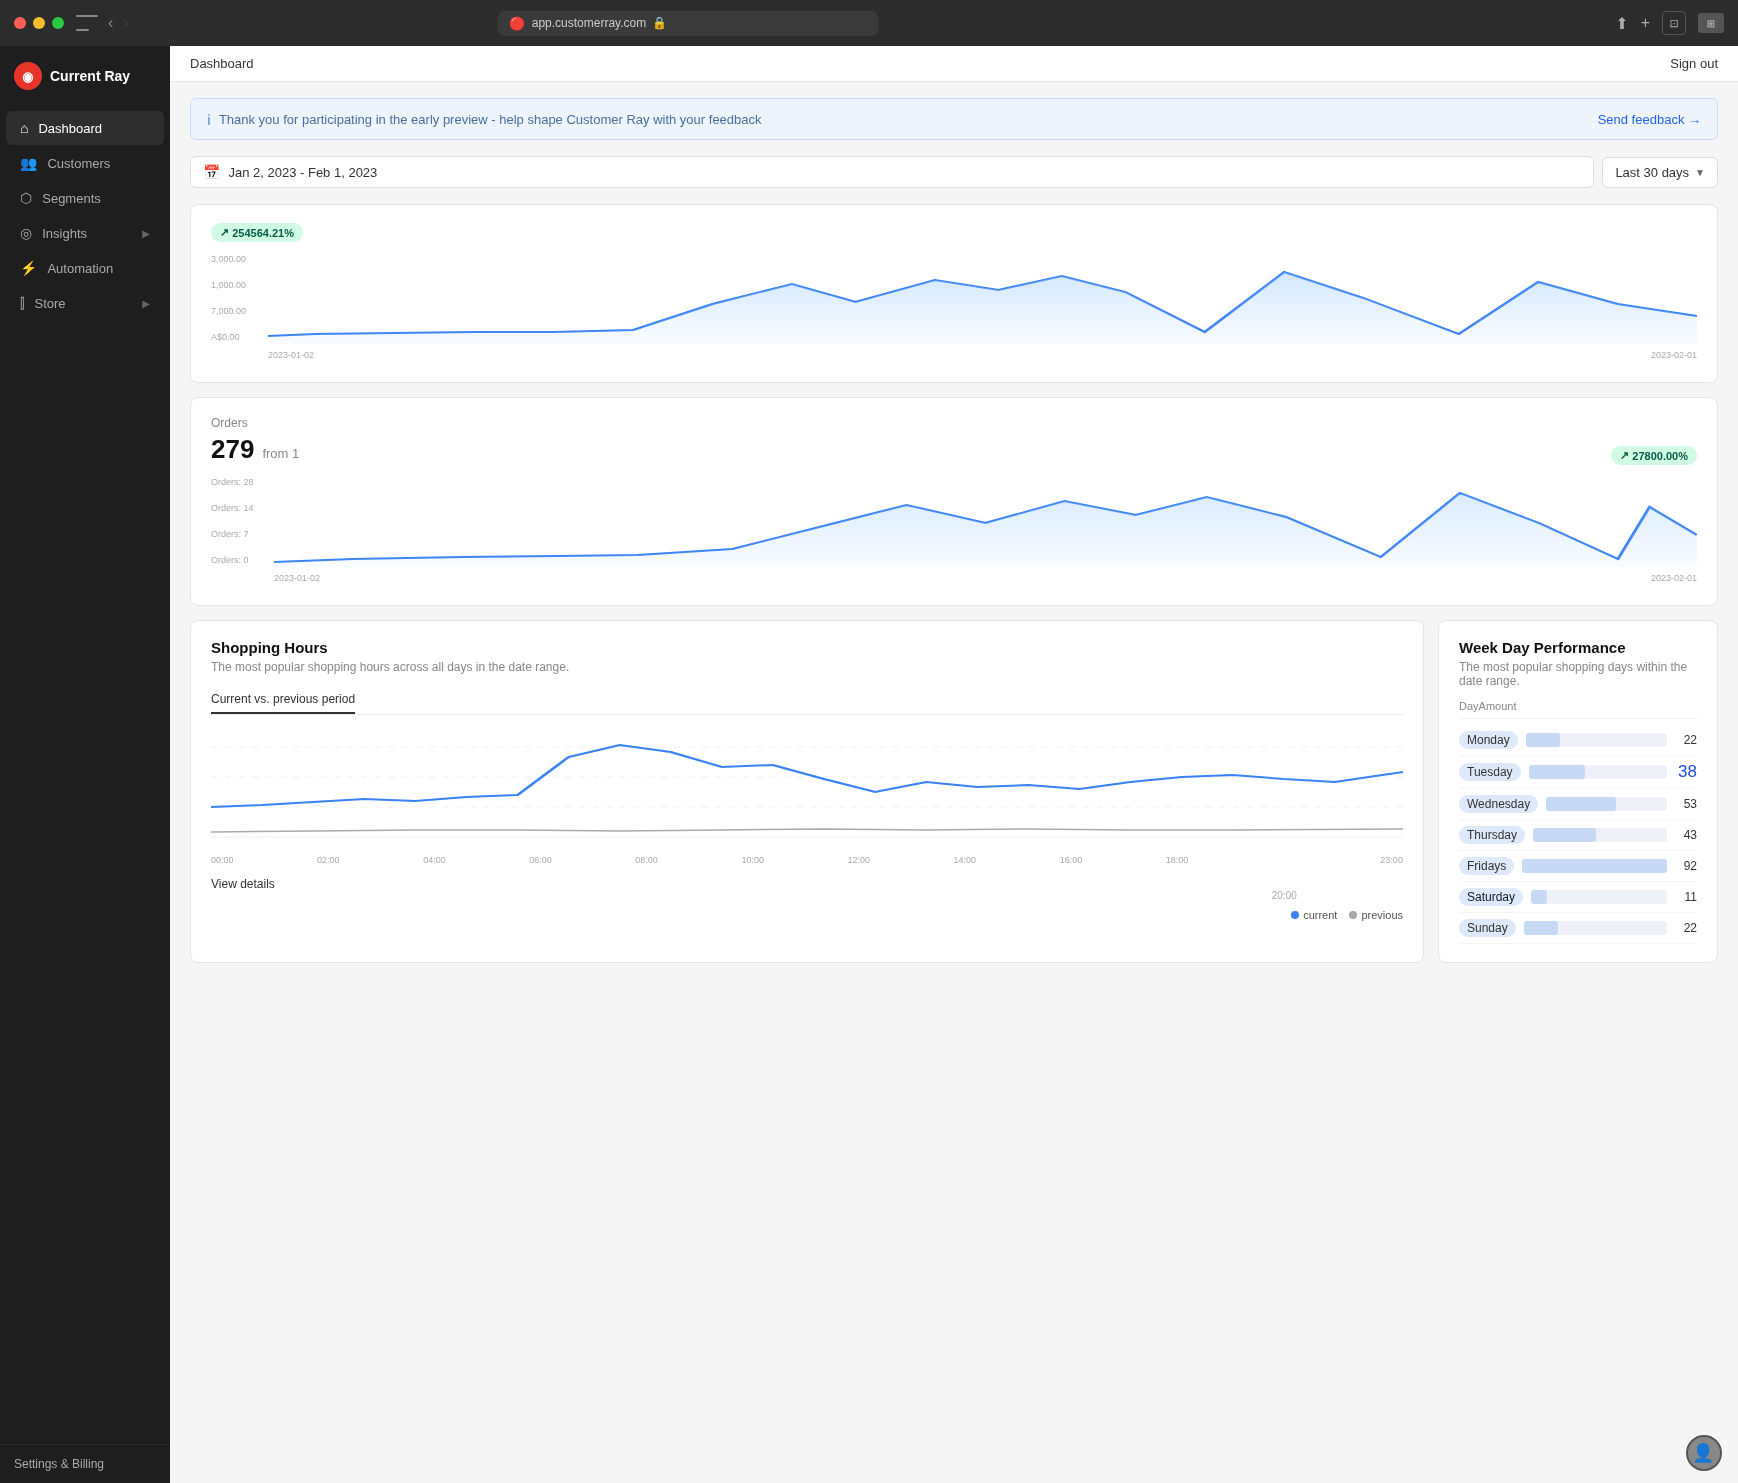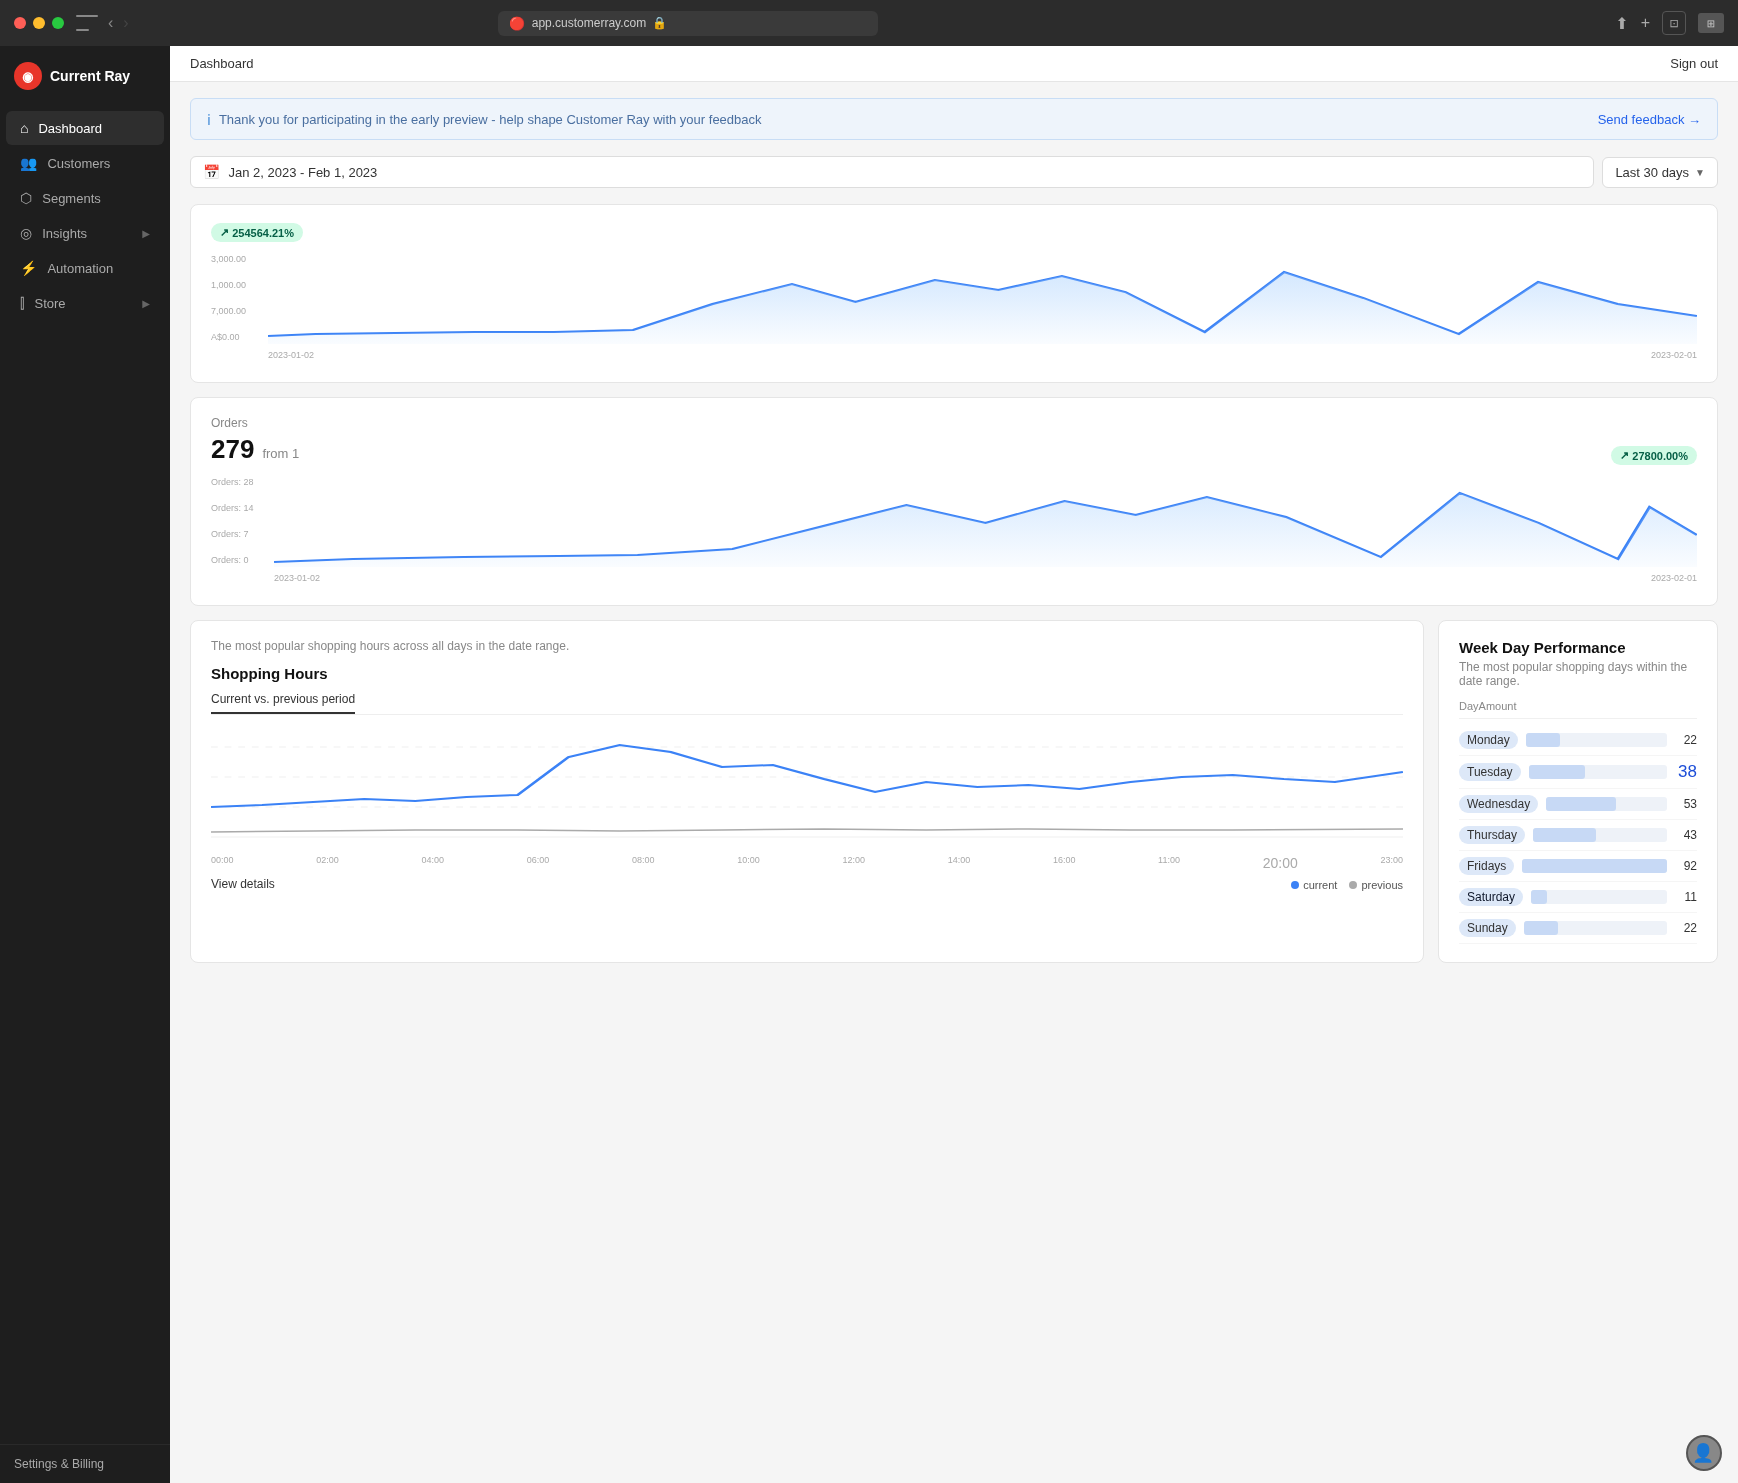--- a/index.html
+++ b/index.html
@@ -188,22 +188,22 @@
               <span style="font-size:9px;color:#aaa;">2023-01-02</span>
               <span style="font-size:9px;color:#aaa;">2023-02-01</span>
             </div>
           </div>
         </div>
       </div>
 
       <div style="display:flex;gap:14px;margin-bottom:14px;">
 
         <div style="flex:1;background:white;border:1px solid #e5e5e5;border-radius:8px;padding:18px 20px;">
+          <div style="font-size:15px;font-weight:600;color:#111;margin-bottom:4px;">Shopping Hours</div>
           <div style="font-size:12px;color:#888;margin-bottom:12px;">The most popular shopping hours across all days in the date range.</div>
-          <div style="font-size:15px;font-weight:600;color:#111;margin-bottom:4px;">Shopping Hours</div>
           <div style="display:flex;border-bottom:1px solid #eee;margin-bottom:12px;">
             <div style="font-size:12px;padding:6px 0;color:#333;cursor:pointer;border-bottom:2px solid #333;font-weight:500;margin-right:16px;">Current vs. previous period</div>
           </div>
           
           <div style="position:relative;height:140px;">
             <svg width="100%" height="120" viewBox="0 0 700 120" preserveAspectRatio="none">
               <defs>
                 <linearGradient id="shGrad" x1="0" y1="0" x2="0" y2="1">
                   <stop offset="0%" stop-color="#3b82f6" stop-opacity="0.15"></stop>
                   <stop offset="100%" stop-color="#3b82f6" stop-opacity="0.02"></stop>
@@ -222,22 +222,22 @@
             <div style="display:flex;justify-content:space-between;margin-top:4px;">
               <span style="font-size:9px;color:#aaa;">00:00</span>
               <span style="font-size:9px;color:#aaa;">02:00</span>
               <span style="font-size:9px;color:#aaa;">04:00</span>
               <span style="font-size:9px;color:#aaa;">06:00</span>
               <span style="font-size:9px;color:#aaa;">08:00</span>
               <span style="font-size:9px;color:#aaa;">10:00</span>
               <span style="font-size:9px;color:#aaa;">12:00</span>
               <span style="font-size:9px;color:#aaa;">14:00</span>
               <span style="font-size:9px;color:#aaa;">16:00</span>
-              <span style="font-size:9px;color:#aaa;">11:00</span>
-              <span style="font-size:14px;color:#aaa;">20:00</span>
+              <span style="font-size:9px;color:#aaa;">18:00</span>
+              <span style="font-size:10px;color:#aaa;margin-top:35px;">20:00</span>
               <span style="font-size:9px;color:#aaa;">23:00</span>
             </div>
             <div style="display:flex;gap:12px;justify-content:flex-end;margin-top:8px;">
               <div style="display:flex;align-items:center;gap:4px;">
                 <div style="width:8px;height:8px;border-radius:50%;background:#3b82f6;"></div>
                 <span style="font-size:11px;color:#555;">current</span>
               </div>
               <div style="display:flex;align-items:center;gap:4px;">
                 <div style="width:8px;height:8px;border-radius:50%;background:#aaa;"></div>
                 <span style="font-size:11px;color:#555;">previous</span>

